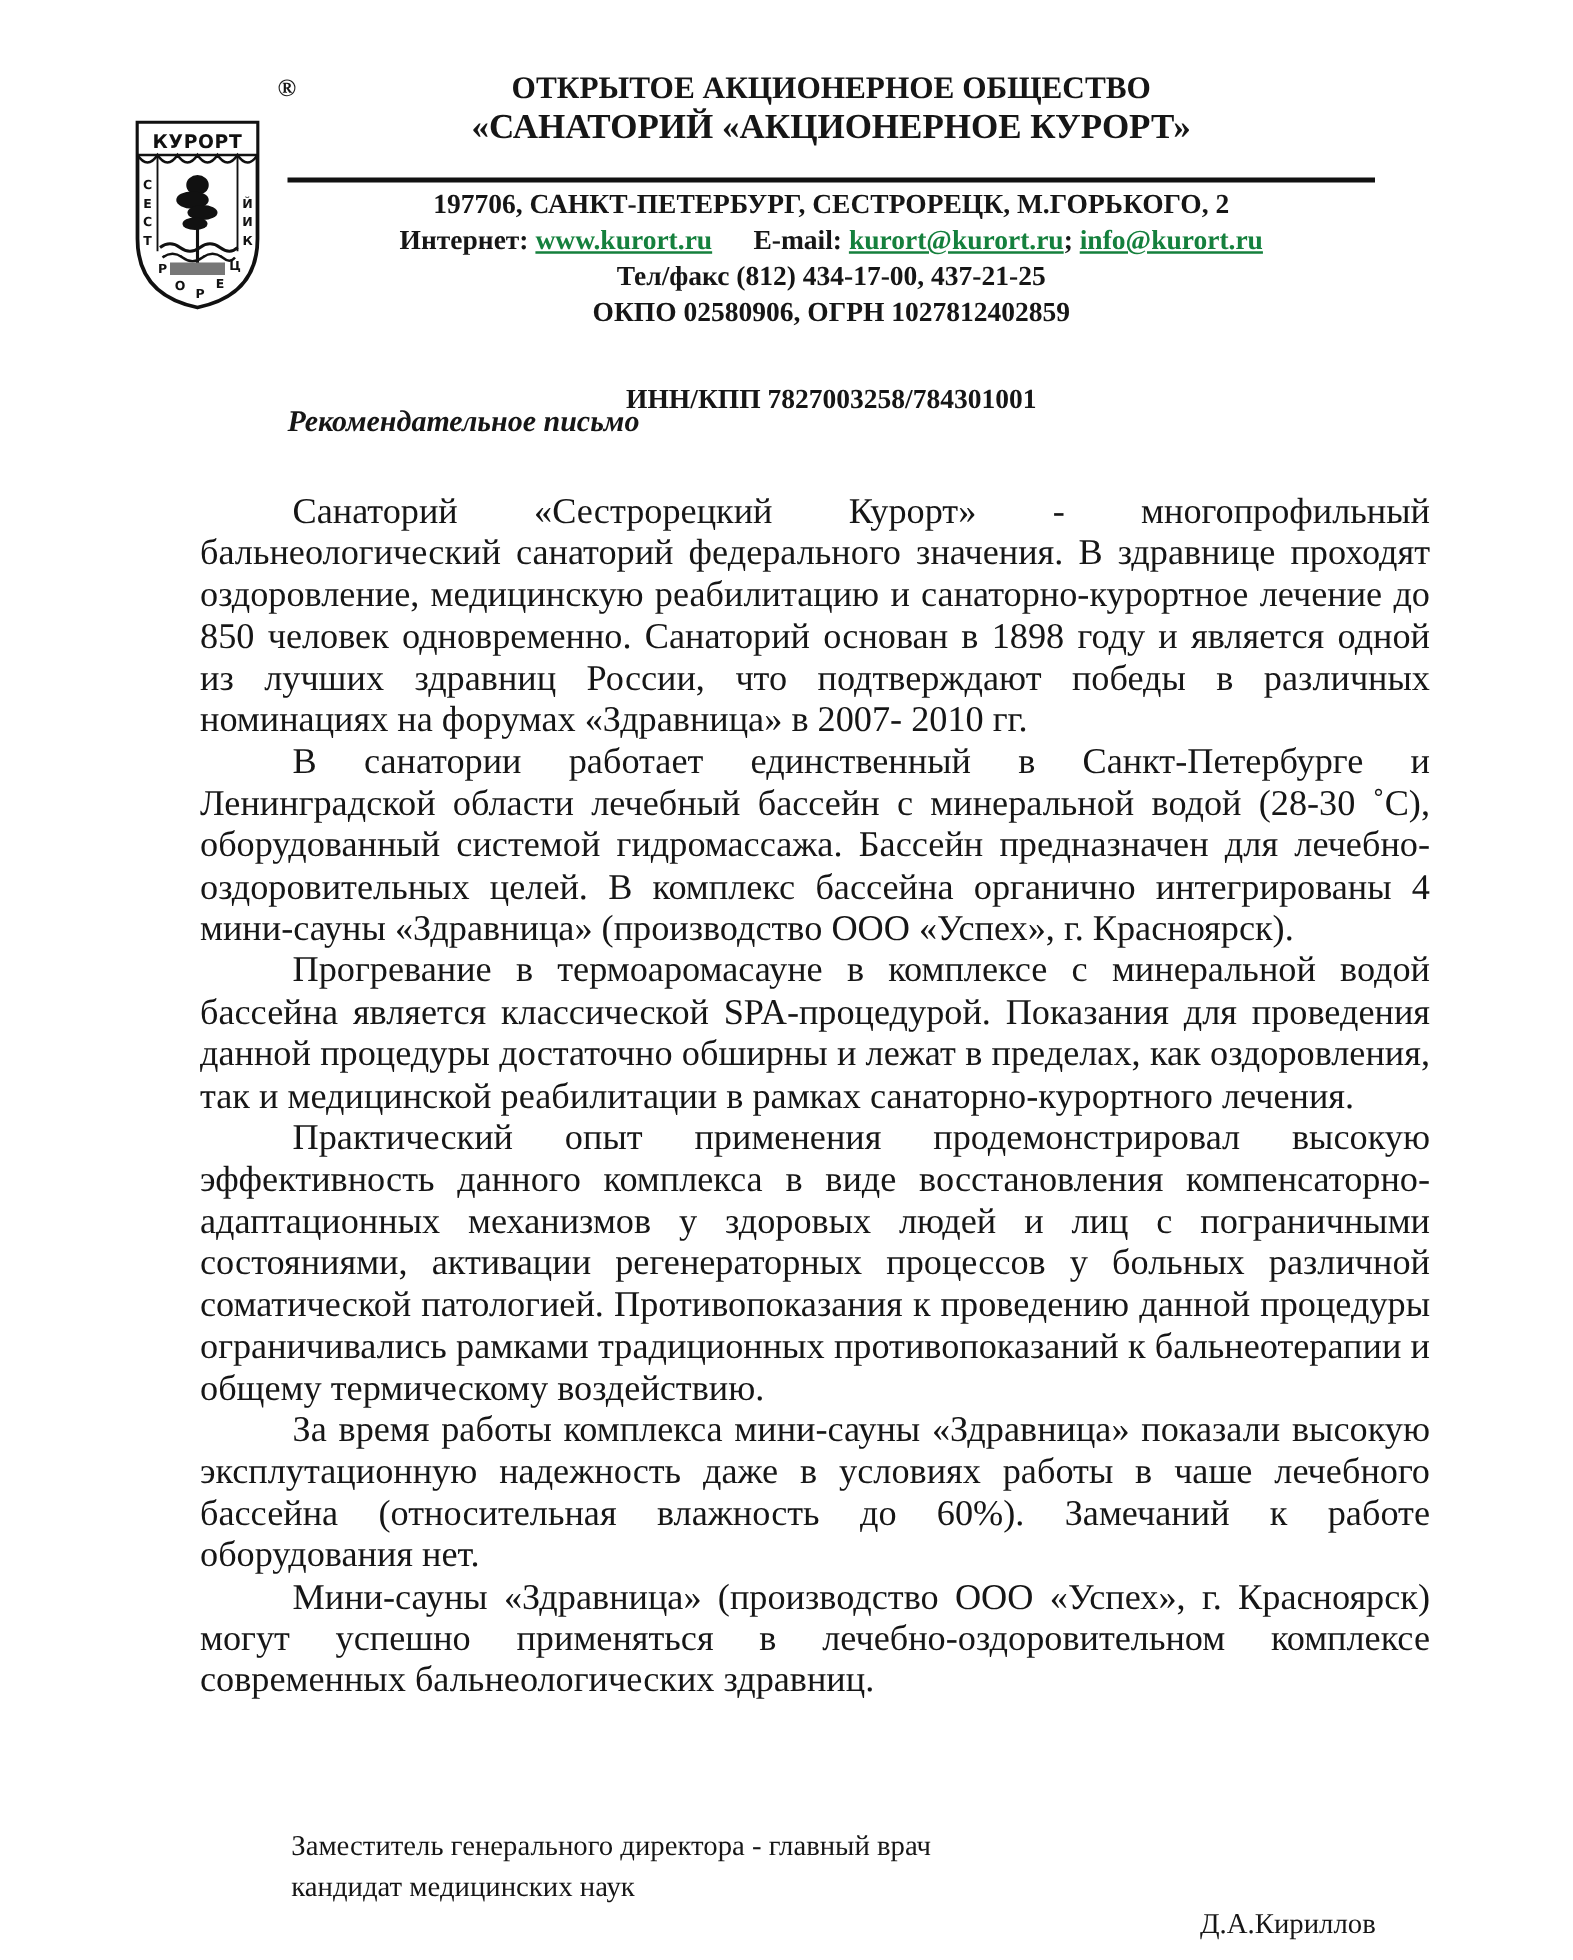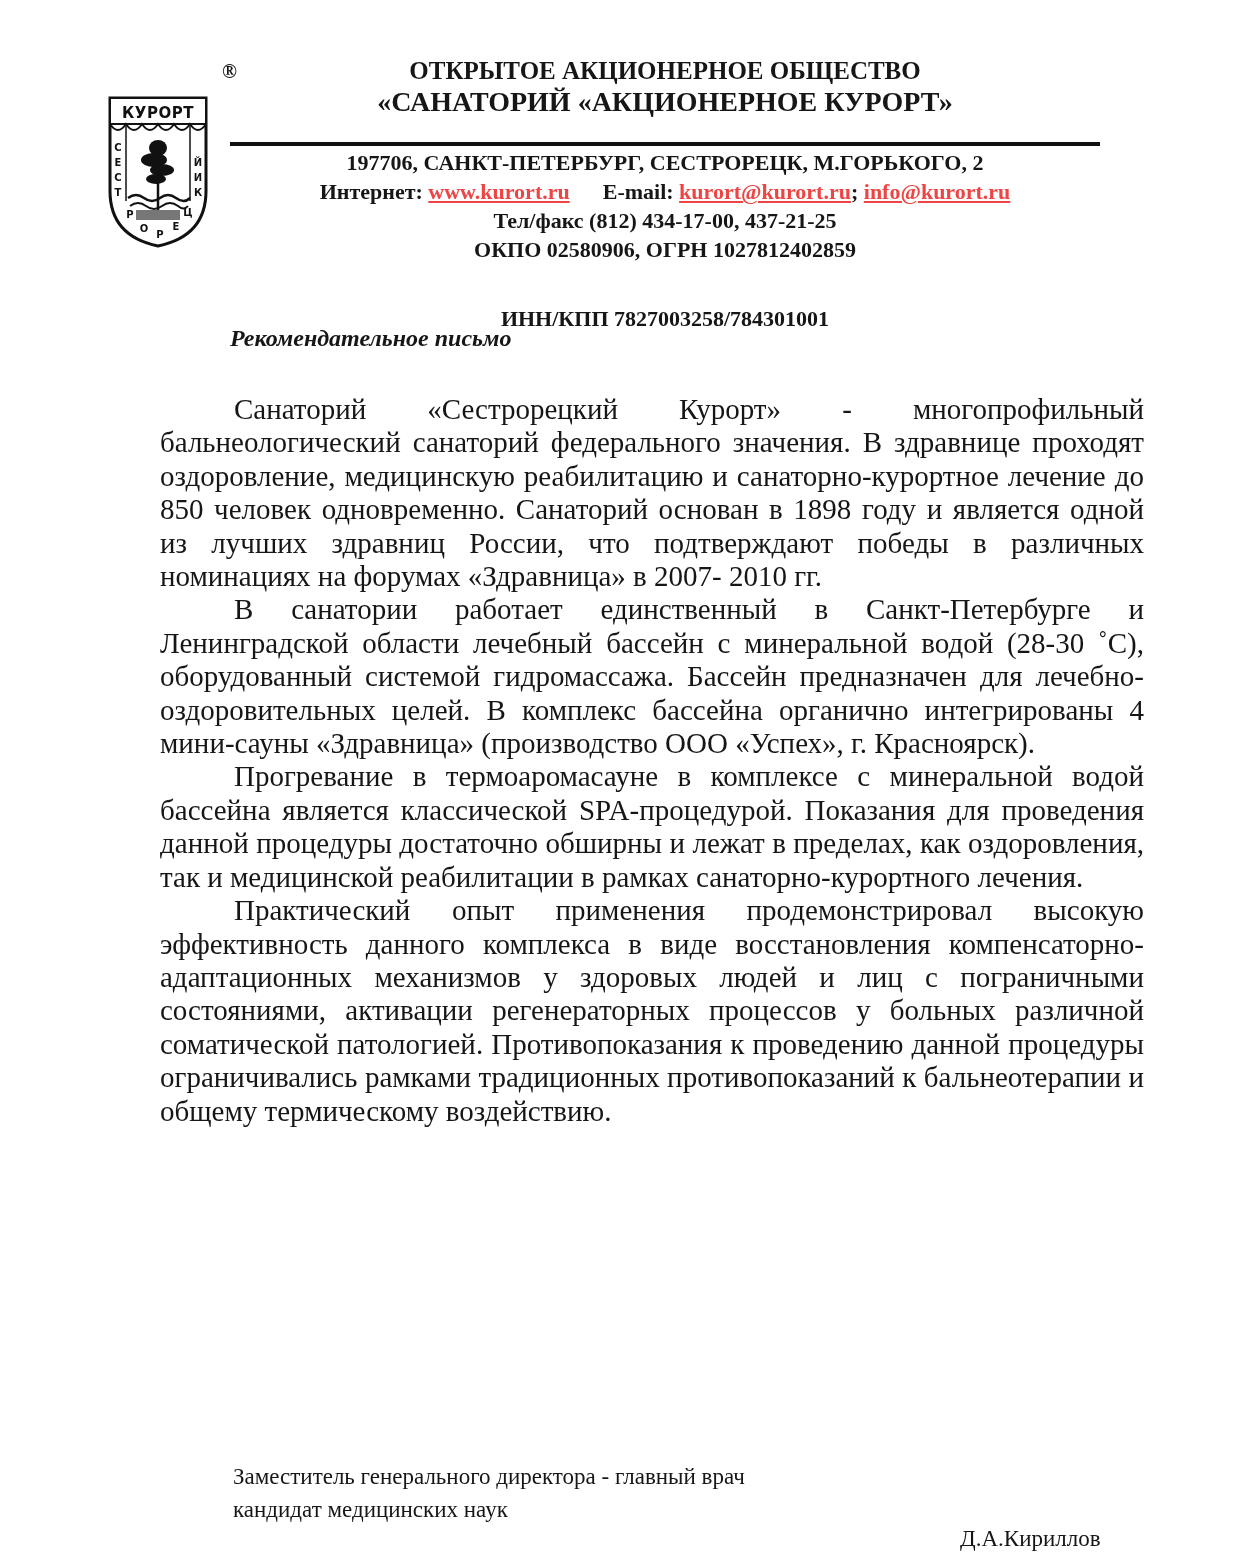--- a/index.html
+++ b/index.html
@@ -7,21 +7,21 @@
     width: 1258px; height: 1568px; background: #ffffff; position: relative; overflow: hidden;
     font-family: "Liberation Serif", "DejaVu Serif", serif; color: #161616;
   }
   .abs { position: absolute; }
   .logo { left: 108px; top: 96px; width: 100px; height: 152px; }
   .reg { left: 222px; top: 60px; font-size: 20px; font-weight: bold; }
   .org1 { left: 230px; width: 870px; top: 57px; text-align: center; font-size: 25px; font-weight: bold; letter-spacing: 0px; }
   .org2 { left: 230px; width: 870px; top: 86px; text-align: center; font-size: 28px; font-weight: bold; }
   .hr { left: 230px; top: 142px; width: 870px; height: 4px; background: #111; }
   .addr { left: 230px; width: 870px; text-align: center; font-size: 22px; line-height: 30px; font-weight: bold; }
-  .addr a { color: #ef4444; text-decoration: underline; }
+  .addr a { color: #15803d; text-decoration: underline; }
   .title { left: 230px; width: 870px; top: 325px; text-align: left; font-size: 24px; font-weight: bold; font-style: italic; }
   .body-text { left: 160px; width: 984px; top: 393px; font-size: 29px; line-height: 33.4px; text-align: justify; }
   .body-text p { margin: 0; text-indent: 74px; }
   .sig1 { left: 233px; top: 1460px; font-size: 23px; line-height: 33px; }
   .sig2 { left: 233px; top: 1493px; font-size: 23px; line-height: 33px; }
   .signame { left: 960px; top: 1522px; font-size: 23px; line-height: 33px; }
 </style>
 </head>
 <body>
 
@@ -76,17 +76,19 @@
 <div class="abs addr" style="top:235px;">ОКПО 02580906, ОГРН 1027812402859</div>
 <div class="abs addr" style="top:264px;margin-top:40px;">ИНН/КПП 7827003258/784301001</div>
 
 <div class="abs title">Рекомендательное письмо</div>
 
 <div class="abs body-text">
   <p>Санаторий «Сестрорецкий Курорт» - многопрофильный бальнеологический санаторий федерального значения. В здравнице проходят оздоровление, медицинскую реабилитацию и санаторно-курортное лечение до 850 человек одновременно. Санаторий основан в 1898 году и является одной из лучших здравниц России, что подтверждают победы в различных номинациях на форумах «Здравница» в 2007- 2010 гг.</p>
   <p>В санатории работает единственный в Санкт-Петербурге и Ленинградской области лечебный бассейн с минеральной водой (28-30 ˚С), оборудованный системой гидромассажа. Бассейн предназначен для лечебно-оздоровительных целей. В комплекс бассейна органично интегрированы 4 мини-сауны «Здравница» (производство ООО «Успех», г. Красноярск).</p>
   <p>Прогревание в термоаромасауне в комплексе с минеральной водой бассейна является классической SPA-процедурой. Показания для проведения данной процедуры достаточно обширны и лежат в пределах, как оздоровления, так и медицинской реабилитации в рамках санаторно-курортного лечения.</p>
   <p>Практический опыт применения продемонстрировал высокую эффективность данного комплекса в виде восстановления компенсаторно-адаптационных механизмов у здоровых людей и лиц с пограничными состояниями, активации регенераторных процессов у больных различной соматической патологией. Противопоказания к проведению данной процедуры ограничивались рамками традиционных противопоказаний к бальнеотерапии и общему термическому воздействию.</p>
+  <p>За время работы комплекса мини-сауны «Здравница» показали высокую эксплутационную надежность даже в условиях работы в чаше лечебного бассейна (относительная влажность до 60%). Замечаний к работе оборудования нет.</p>
+  <p>Мини-сауны «Здравница» (производство ООО «Успех», г. Красноярск) могут успешно применяться в лечебно-оздоровительном комплексе современных бальнеологических здравниц.</p>
 </div>
 
 <div class="abs sig1">Заместитель генерального директора - главный врач</div>
 <div class="abs sig2">кандидат медицинских наук</div>
 <div class="abs signame">Д.А.Кириллов</div>
 
 </body></html>

